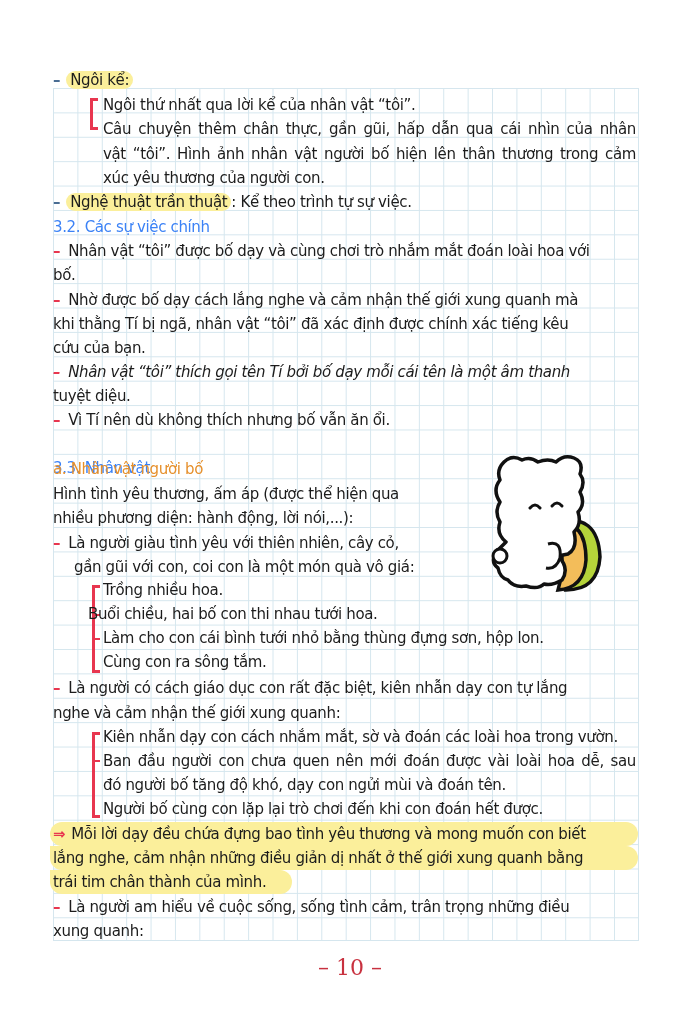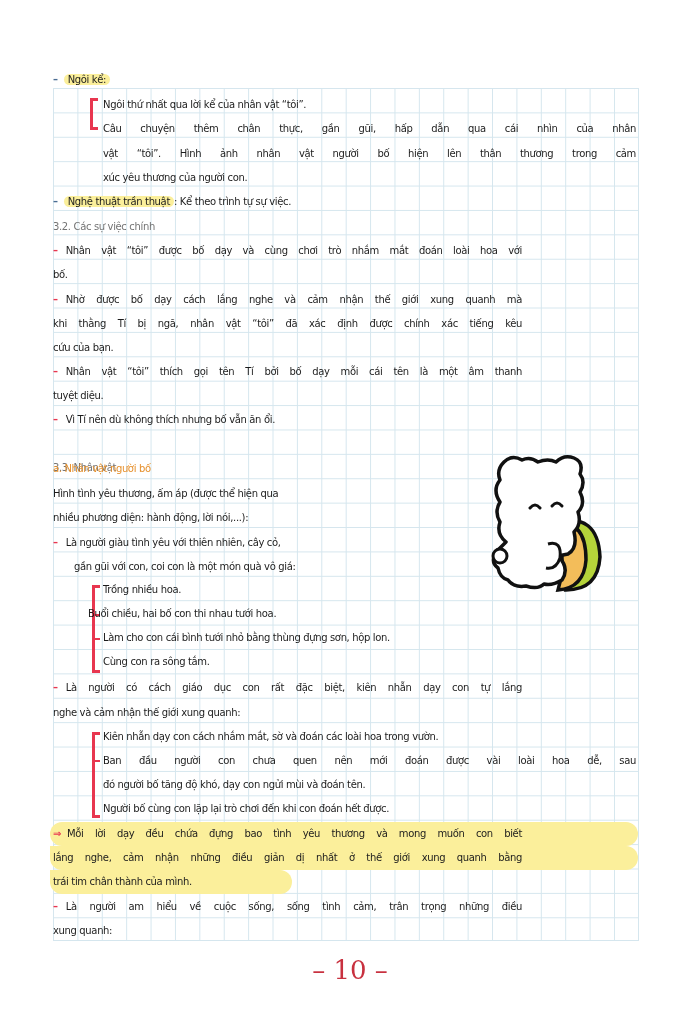--- a/index.html
+++ b/index.html
@@ -9,39 +9,39 @@
   }
   .grid {
     position: absolute; left: 53px; top: 88px; width: 585px; height: 852px;
     background-image:
       linear-gradient(to right, #d5e6ee 1px, transparent 1px),
       linear-gradient(to bottom, #d5e6ee 1px, transparent 1px);
     background-size: 24.4px 24.4px;
     border-right: 1px solid #d5e6ee; border-bottom: 1px solid #d5e6ee;
   }
   .line {
-    position: absolute; left: 53px; font-size: 10px; line-height: 24px; height: 24px;
+    position: absolute; left: 53px; font-size: 15px; line-height: 24px; height: 24px;
     white-space: nowrap; letter-spacing: -0.35px;
   }
   .justify { width: 469px; text-align: justify; text-align-last: justify; }
   .dash-red { color: #e8364f; font-weight: bold; margin-right: 8px; }
   .dash-blue { color: #4a6d93; font-weight: bold; margin-right: 6px; }
   .hl { background: #fbef9b; border-radius: 10px; padding: 0 4px; }
-  .h-red { color: #737373; }
+  .h-red { color: #3b82f6; }
   .h-orange { color: #e6902c; }
   .bracket {
     position: absolute; border: 3px solid #e8364f; border-right: none; width: 5px;
   }
   .tick {
     position: absolute; height: 2px; width: 5px; background: #e8364f;
   }
   .arrow { color: #e8364f; font-weight: bold; margin-right: 6px; }
   .page-num {
     position: absolute; left: 0; width: 700px; top: 955px; text-align: center;
-    color: #c8313f; font-family: "DejaVu Serif", serif; font-size: 26px;
+    color: #c8313f; font-family: "DejaVu Serif", serif; font-size: 22px;
   }
   .bear { position: absolute; left: 486px; top: 452px; width: 130px; height: 140px; }
 </style>
 </head>
 <body>
 
 <div class="grid"></div>
 
 <div class="line" style="top:68px;">
   <span class="dash-blue">–</span><span class="hl">Ngôi kể:</span>
@@ -59,21 +59,21 @@
 <div class="line h-red" style="top:215px;">3.2. Các sự việc chính</div>
 <div class="line justify" style="top:239px;">
   <span class="dash-red">–</span><span>Nhân vật “tôi” được bố dạy và cùng chơi trò nhắm mắt đoán loài hoa với</span>
 </div>
 <div class="line" style="top:263px;">bố.</div>
 <div class="line justify" style="top:288px;">
   <span class="dash-red">–</span><span>Nhờ được bố dạy cách lắng nghe và cảm nhận thế giới xung quanh mà</span>
 </div>
 <div class="line justify" style="top:312px;">khi thằng Tí bị ngã, nhân vật “tôi” đã xác định được chính xác tiếng kêu</div>
 <div class="line" style="top:336px;">cứu của bạn.</div>
-<div class="line justify" style="top:360px;">
+<div class="line justify" style="top:360px;font-style:italic;">
   <span class="dash-red">–</span><span>Nhân vật “tôi” thích gọi tên Tí bởi bố dạy mỗi cái tên là một âm thanh</span>
 </div>
 <div class="line" style="top:384px;">tuyệt diệu.</div>
 <div class="line" style="top:408px;">
   <span class="dash-red">–</span><span>Vì Tí nên dù không thích nhưng bố vẫn ăn ổi.</span>
 </div>
 
 <div class="line h-red" style="top:456px;">3.3. Nhân vật</div>
 <div class="line h-orange" style="top:457px;">a. Nhân vật người bố</div>
 <div class="line" style="top:482px;">Hình tình yêu thương, ấm áp (được thể hiện qua</div>

